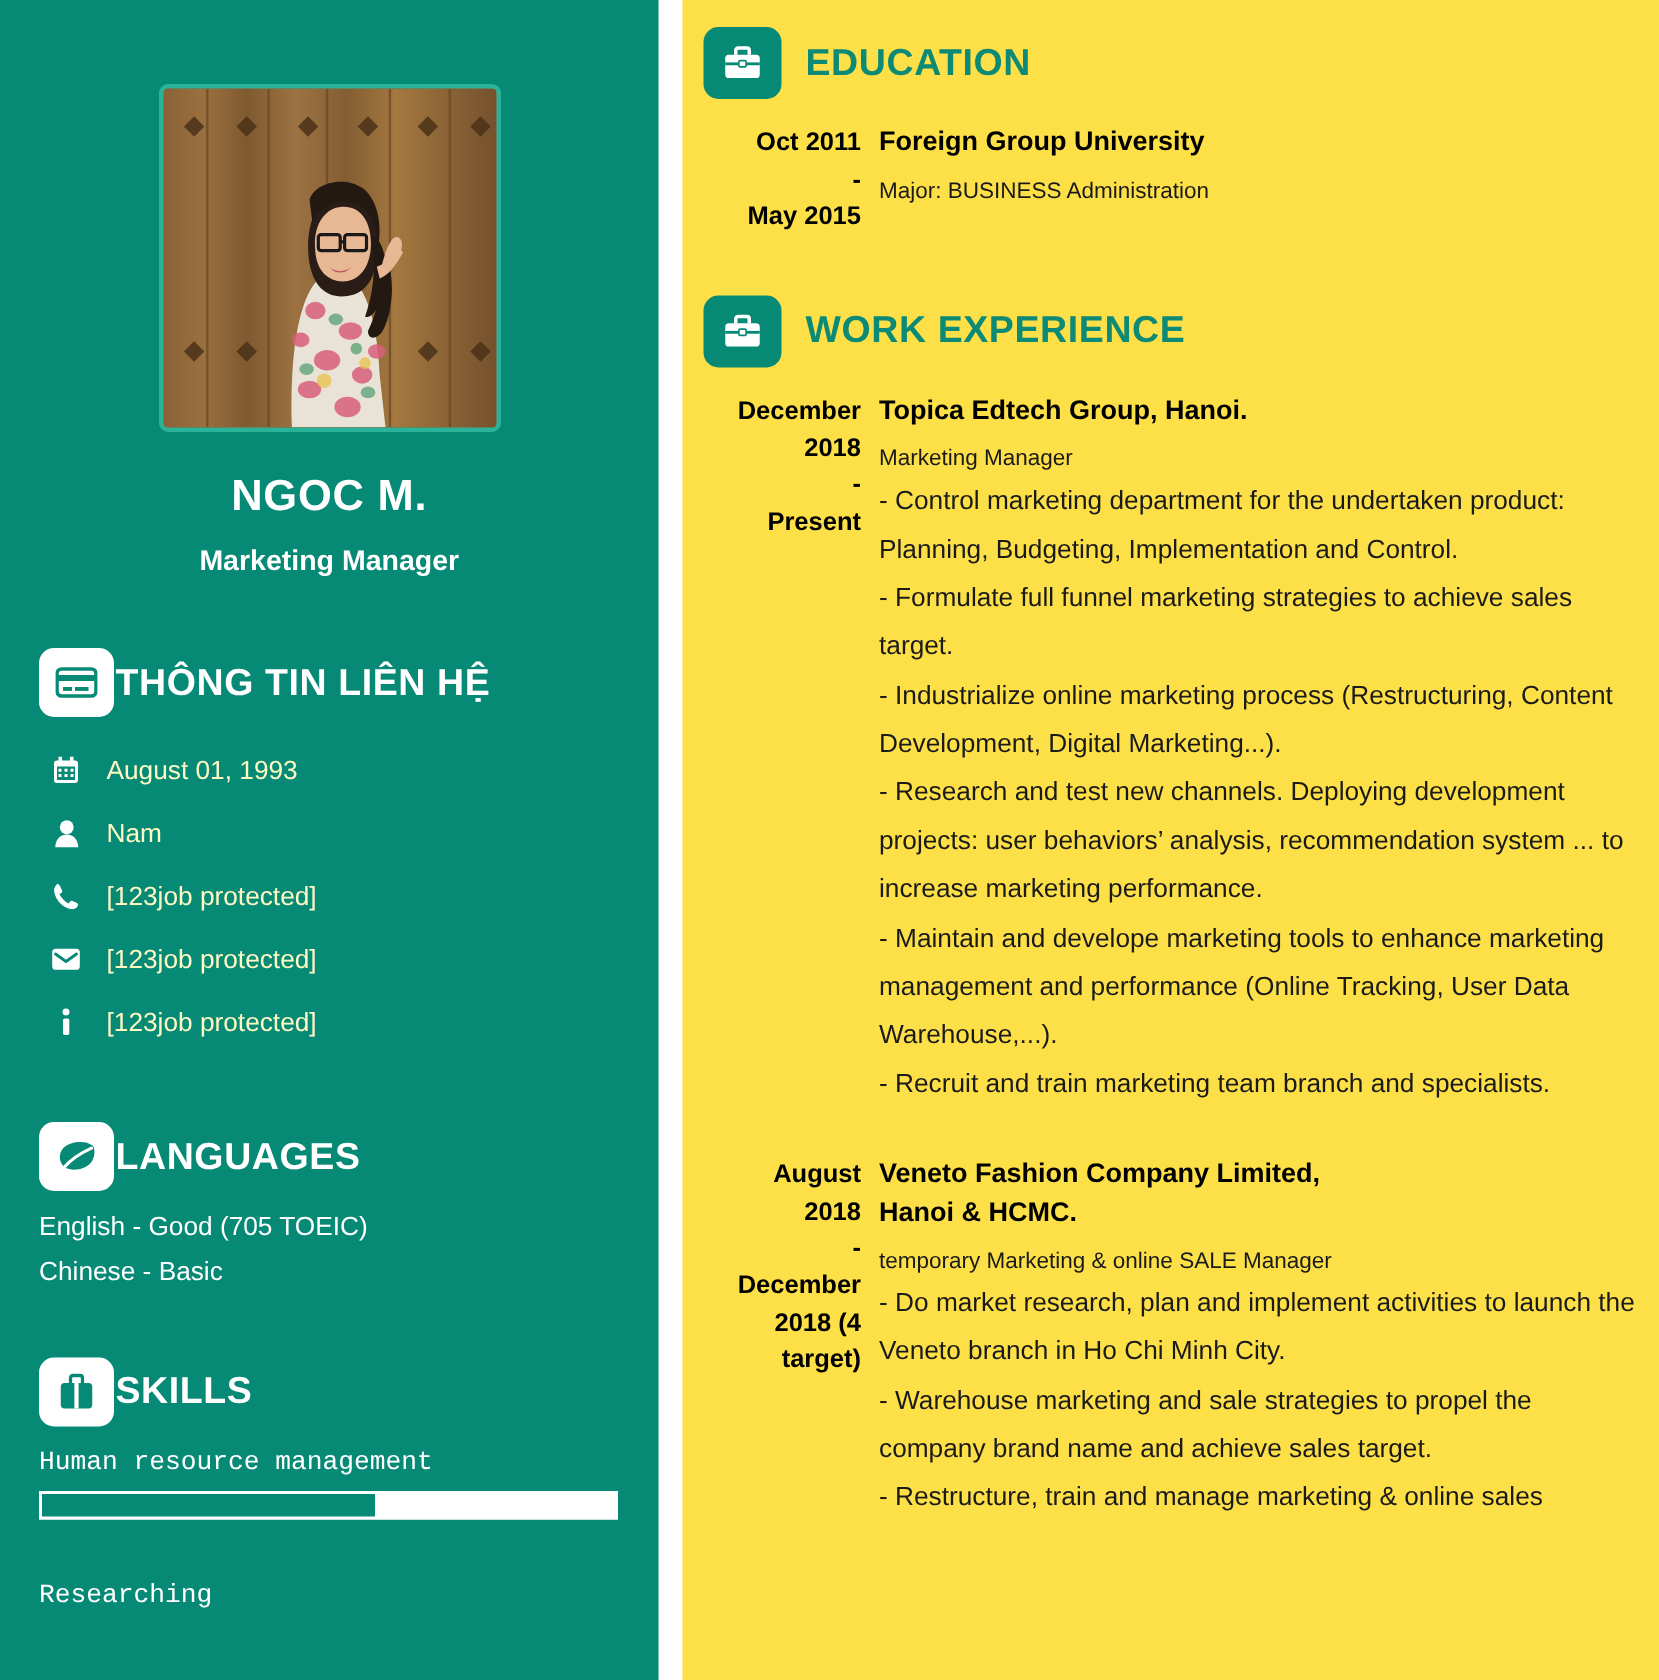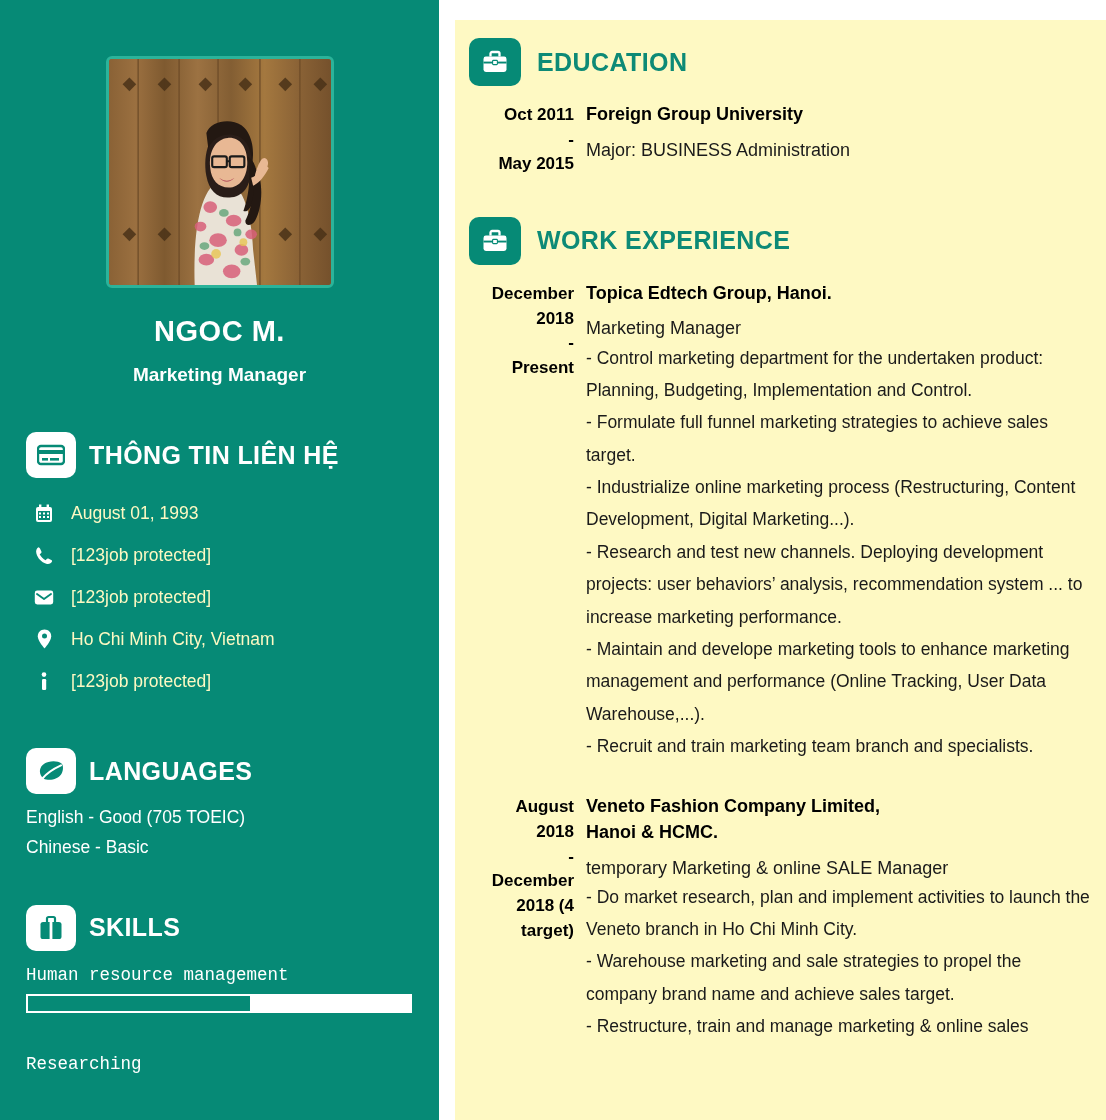--- a/index.html
+++ b/index.html
@@ -59,21 +59,21 @@
     font-size: 19px;
     font-weight: bold;
     margin-top: 16px;
     color: #ffffff;
   }
 
   .side-section { margin-top: 46px; padding: 0 26px; }
   .side-head {
     display: flex;
     align-items: center;
-    gap: 13px;
+    gap: 1px;
     margin-bottom: 12px;
   }
   .badge-white {
     width: 50px; height: 46px;
     background: #ffffff;
     border-radius: 10px;
     display: flex; align-items: center; justify-content: center;
     flex: 0 0 auto;
   }
   .side-head-title {
@@ -120,24 +120,23 @@
     display: flex;
     width: 386px;
   }
   .skill-fill { background: #068a76; height: 100%; }
   .skill-rest { background: #ffffff; height: 100%; flex: 1; }
   .skill-gap { height: 27px; }
 
   
   .main {
     flex: 1;
-    background: #fef9c3;
+    background: #fde047;
     padding: 18px 12px 0 14px;
     overflow: hidden;
-    margin-top: 20px;
   }
   .main-section { margin-bottom: 4px; }
   .main-head {
     display: flex;
     align-items: center;
     gap: 16px;
     margin-bottom: 16px;
   }
   .badge-teal {
     width: 52px; height: 48px;
@@ -165,21 +164,21 @@
     padding-top: 1px;
   }
   .entry-body { padding-left: 12px; flex: 1; }
   .entry-org {
     font-size: 18px;
     font-weight: bold;
     color: #000000;
     line-height: 1.42;
   }
   .entry-sub {
-    font-size: 18px;
+    font-size: 15px;
     color: #1a1a1a;
     line-height: 1.45;
     margin-top: 9px;
   }
   .entry-bullet {
     font-size: 17.5px;
     color: #1a1a1a;
     line-height: 1.85;
   }
   .gap-sm { height: 26px; }
@@ -301,43 +300,43 @@
                   <rect x="12" y="12" width="2" height="2"></rect>
                 </g>
                 <rect x="4" y="0.5" width="2.4" height="4" fill="#fff"></rect>
                 <rect x="11.6" y="0.5" width="2.4" height="4" fill="#fff"></rect>
               </svg>
           </span>
           <span class="contact-txt">August 01, 1993</span>
         </div>
         <div class="contact-row">
           <span class="contact-ico">
+            <svg width="17" height="19" viewBox="0 0 17 19">
+                <circle cx="8.5" cy="5.5" r="4.6" fill="#fff"></circle>
+                <path d="M0.8 19 C1.2 12.6 5 10.4 8.5 10.4 C12 10.4 15.8 12.6 16.2 19 Z" fill="#fff"></path>
+              </svg>
+          </span>
+          <span class="contact-txt">Nam</span>
+        </div>
+        <div class="contact-row">
+          <span class="contact-ico">
             <svg width="18" height="19" viewBox="0 0 18 19">
                 <path d="M3.4 1.2 C1.6 2.4 0.6 4.6 1.4 7.6 C2.6 12.2 6.4 16.4 11.2 17.8 C14 18.6 16.2 17.4 17 15.6 C17.3 14.9 17 14.3 16.3 14 L13.3 12.6 C12.7 12.3 12.1 12.5 11.7 13 L10.7 14.3 C8.4 13.2 5.8 10.6 4.7 8.2 L6 7.2 C6.5 6.8 6.7 6.2 6.4 5.6 L5 2.6 C4.7 1.9 4.1 1.6 3.4 1.2 Z" fill="#fff"></path>
               </svg>
           </span>
           <span class="contact-txt">[123job protected]</span>
         </div>
         <div class="contact-row">
           <span class="contact-ico">
             <svg width="20" height="17" viewBox="0 0 20 17">
                 <rect x="0.8" y="1.5" width="18.4" height="14" rx="2.4" fill="#fff"></rect>
                 <path d="M3 5 L10 10 L17 5" fill="none" stroke="#068a76" stroke-width="1.9" stroke-linecap="round" stroke-linejoin="round"></path>
               </svg>
           </span>
           <span class="contact-txt">[123job protected]</span>
-        </div>
-        <div class="contact-row">
-          <span class="contact-ico">
-            <svg width="15" height="20" viewBox="0 0 15 20">
-                <path d="M7.5 0.6 C3.6 0.6 0.8 3.4 0.8 7.2 C0.8 12 7.5 19.4 7.5 19.4 C7.5 19.4 14.2 12 14.2 7.2 C14.2 3.4 11.4 0.6 7.5 0.6 Z" fill="#fff"></path>
-                <circle cx="7.5" cy="7" r="2.5" fill="#068a76"></circle>
-              </svg>
-          </span>
-          <span class="contact-txt">Ho Chi Minh City, Vietnam</span>
         </div>
         <div class="contact-row">
           <span class="contact-ico">
             <svg width="10" height="19" viewBox="0 0 10 19">
                 <circle cx="5" cy="2.6" r="2.3" fill="#fff"></circle>
                 <rect x="3" y="7" width="4.2" height="11" rx="1.2" fill="#fff"></rect>
               </svg>
           </span>
           <span class="contact-txt">[123job protected]</span>
         </div>

